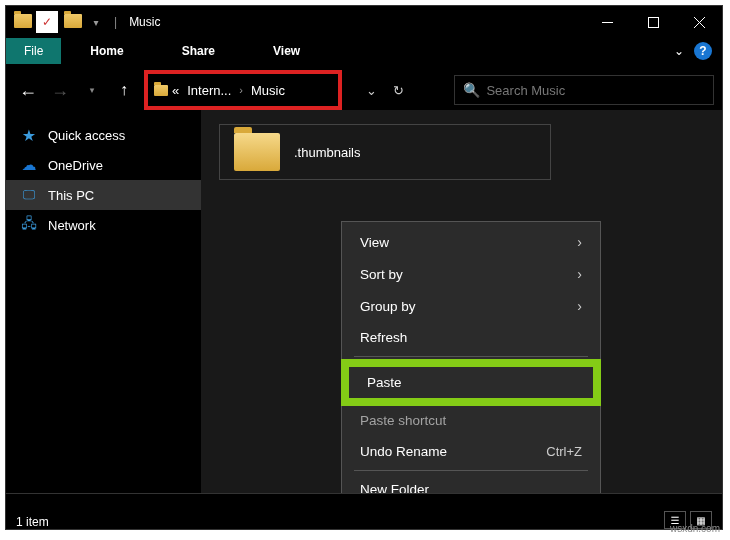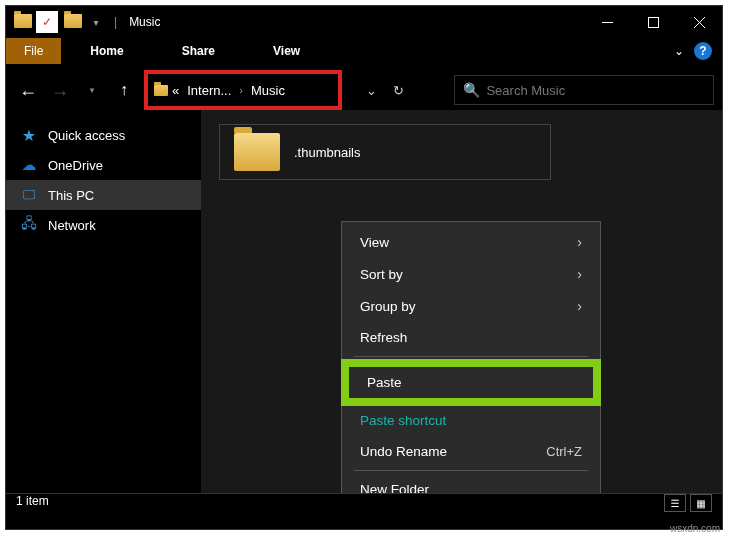--- a/index.html
+++ b/index.html
@@ -15,21 +15,21 @@
   .folder-glyph::before { content: ""; position: absolute; top: -3px; left: 0; width: 7px; height: 3px; background: #d9a93a; border-radius: 1px 1px 0 0; }
   .title-sep { color: #888; font-size: 12px; padding: 0 2px; }
   .qa-chevron { width: 20px; text-align: center; color: #999; font-size: 10px; }
   .title-text { font-size: 12px; padding-left: 4px; }
   .win-controls { margin-left: auto; display: flex; }
   .win-btn { width: 46px; height: 32px; display: flex; align-items: center; justify-content: center; color: #fff; font-size: 11px; }
   .win-btn svg { stroke: #fff; fill: none; }
   
   
   .ribbon { display: flex; align-items: center; height: 26px; background: #000; position: relative; }
-  .file-tab { background: #a16207; color: #fff; font-size: 12px; padding: 4px 18px; height: 26px; display: flex; align-items: center; }
+  .file-tab { background: #0f766e; color: #fff; font-size: 12px; padding: 4px 18px; height: 26px; display: flex; align-items: center; }
   .ribbon-tab { color: #fff; font-size: 12px; padding: 4px 29px; font-weight: bold; }
   .ribbon-right { margin-left: auto; display: flex; align-items: center; gap: 10px; padding-right: 10px; }
   .ribbon-chevron { color: #fff; font-size: 12px; }
   .help-icon { width: 18px; height: 18px; border-radius: 50%; background: #1976d2; color: #fff; font-size: 12px; font-weight: bold; display: flex; align-items: center; justify-content: center; }
   
   
   .navrow { display: flex; align-items: center; height: 40px; padding: 4px 8px; gap: 4px; margin-top: 6px; }
   .nav-btn { width: 28px; height: 28px; display: flex; align-items: center; justify-content: center; color: #fff; }
   .nav-btn.disabled { color: #555; }
   .nav-arrow { font-size: 18px; }
@@ -58,28 +58,28 @@
   
   .content { flex: 1; background: #191919; position: relative; padding: 14px 18px; }
   .file-item { display: flex; align-items: center; gap: 14px; border: 1px solid #444; padding: 8px 14px; width: 332px; }
   .big-folder { width: 46px; height: 38px; background: linear-gradient(#f6d98a, #d9a93a); border-radius: 2px; position: relative; }
   .big-folder::before { content: ""; position: absolute; top: -6px; left: 0; width: 18px; height: 6px; background: #d9a93a; border-radius: 2px 2px 0 0; }
   .file-name { font-size: 13px; color: #fff; }
   
   
   .ctx { position: absolute; left: 335px; top: 215px; width: 260px; background: #2b2b2b; border: 1px solid #555; padding: 4px 0; }
   .ctx-item { display: flex; align-items: center; justify-content: space-between; padding: 8px 18px; font-size: 13.5px; color: #fff; }
-  .ctx-item.disabled { color: #14b8a6; align-items: flex-end; }
+  .ctx-item.disabled { color: #a3a3a3; align-items: flex-end; }
   .ctx-item.highlight { border: 8px solid #84cc16; margin: -1px; z-index: 2; position: relative; background: #2b2b2b; }
   .ctx-arrow { font-size: 14px; color: #ccc; }
   .ctx-sep { height: 1px; background: #555; margin: 3px 12px; }
   .ctx-shortcut { color: #ccc; font-size: 13px; }
   
   
-  .status { position: absolute; bottom: 0; left: 0; right: 0; height: 36px; background: #000; border-top: 1px solid #333; display: flex; align-items: flex-start; padding: 0 10px; font-size: 12px; color: #fff; margin-top: 24px; }
+  .status { position: absolute; bottom: 0; left: 0; right: 0; height: 36px; background: #000; border-top: 1px solid #333; display: flex; align-items: flex-end; padding: 0 10px; font-size: 12px; color: #fff; margin-top: 24px; }
   .status-right { margin-left: auto; display: flex; gap: 4px; }
   .view-btn { width: 22px; height: 18px; border: 1px solid #555; display: flex; align-items: center; justify-content: center; font-size: 10px; }
   
   .watermark { position: absolute; bottom: 6px; right: 10px; font-size: 10px; color: #888; z-index: 50; }
 </style>
 </head>
 <body>
 
 <div class="window">
 

